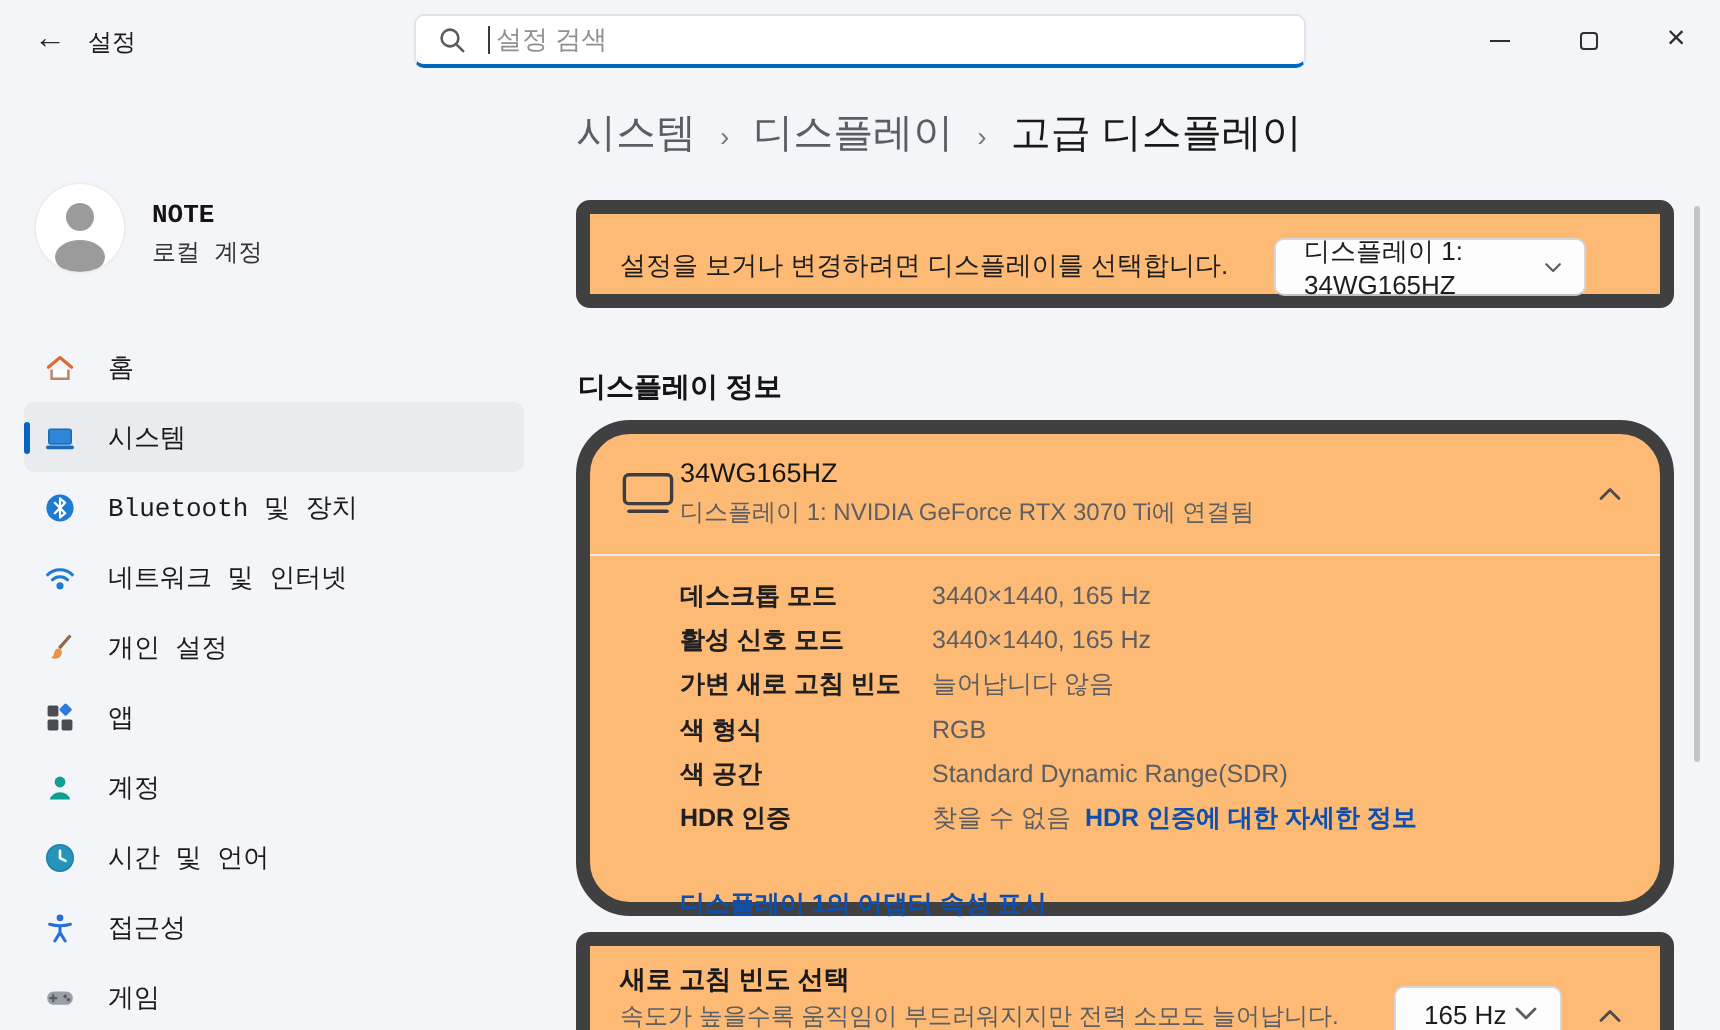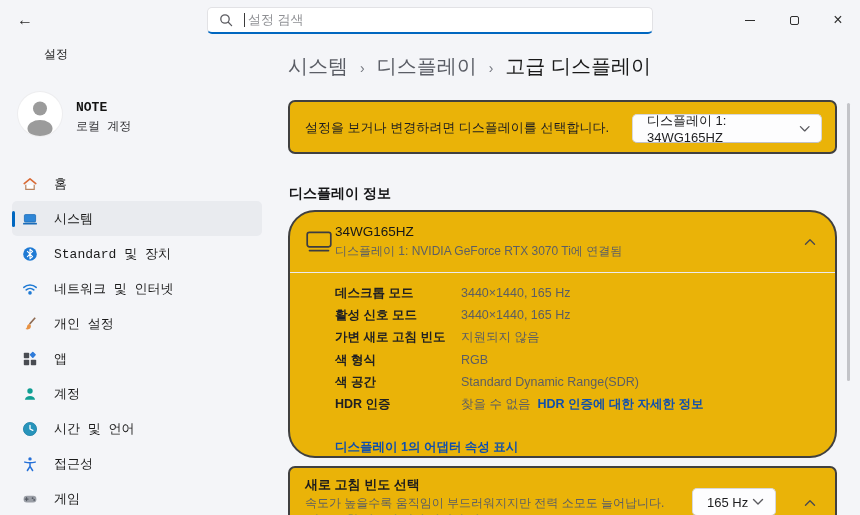--- a/index.html
+++ b/index.html
@@ -3,21 +3,21 @@
 <meta charset="utf-8">
 <style>
   * { margin:0; padding:0; box-sizing:border-box; }
   html,body { width:860px; height:515px; overflow:hidden; }
   body { font-family:"Liberation Sans","DejaVu Sans",sans-serif; }
   .screen { position:relative; width:860px; height:515px; background:#f4f5f8; overflow:hidden; color:#1b1b1b; }
 
   
   .titlebar { position:absolute; left:0; top:0; width:860px; height:40px; }
   .back-btn { position:absolute; left:8px; top:4px; width:34px; height:32px; border-radius:5px; display:flex; align-items:center; justify-content:center; font-size:16px; color:#2b2b2b; cursor:pointer; }
-  .tb-title { position:absolute; left:44px; top:13px; font-size:12px; color:#1b1b1b;margin-top:33px; }
+  .tb-title { position:absolute; left:44px; top:13px; font-size:12px; color:#1b1b1b; }
   .searchbox { position:absolute; left:207px; top:7px; width:446px; height:27px; background:#ffffff; border:1px solid #e2e2e5; border-bottom:2px solid #0067c0; border-radius:5px; display:flex; align-items:center; }
   .searchbox .mag { margin-left:11px; display:flex; }
   .caret { width:1px; height:14px; background:#3a3a3a; margin-left:11px; }
   .placeholder { margin-left:3px; font-size:13px; color:#8f9094; }
   .win-controls { position:absolute; right:0; top:0; display:flex; height:40px; }
   .wc-btn { width:44px; height:40px; display:flex; align-items:center; justify-content:center; cursor:pointer; }
   .glyph-min { width:10px; height:1px; background:#2e2e2e; display:block; }
   .glyph-max { width:9px; height:9px; border:1px solid #2e2e2e; border-radius:2px; display:block; }
   .glyph-close { font-size:16px; color:#2e2e2e; line-height:1; }
 
@@ -33,25 +33,25 @@
   .nav-ic { width:16px; height:16px; margin-left:10px; display:flex; flex:0 0 16px; }
   .nav-label { margin-left:16px; font-size:13px; color:#1b1b1b; white-space:nowrap; }
 
   
   .main { position:absolute; left:288px; top:40px; width:549px; height:475px; }
   .breadcrumb { position:absolute; left:0; top:13px; display:flex; align-items:center; gap:12px; }
   .crumb { font-size:20px; color:#5a5d65; white-space:nowrap; }
   .crumb.current { color:#191919; font-weight:400; }
   .crumb-sep { font-size:14px; color:#74777f; padding-top:2px; }
 
-  .card { position:absolute; left:0; width:549px; background:#eab308; border:2px solid #404040; border-radius:7px; }
+  .card { position:absolute; left:0; width:549px; background:#fdba74; border:7px solid #404040; border-radius:7px; }
   .card1 { top:60px; height:54px; }
   .card1-label { position:absolute; left:15px; top:0; height:52px; line-height:52px; font-size:13px; color:#1d1d1f; }
   .dropdown { display:flex; align-items:center; justify-content:space-between; background:#fdfdfe; border:1px solid #d7d7db; border-bottom-color:#c1c1c6; border-radius:5px; font-size:13px; color:#1d1d1f; cursor:pointer; }
-  .dd1 { position:absolute; left:342px; top:12px; width:190px; height:29px; padding:0 11px 0 14px; }
+  .dd1 { position:absolute; left:342px; top:12px; width:156px; height:29px; padding:0 11px 0 14px; }
   .dd3 { position:absolute; left:402px; top:20px; width:84px; height:28px; padding:0 11px 0 14px; }
 
   .section-title { position:absolute; left:1px; top:145px; font-size:14px; font-weight:bold; color:#151517; }
 
   .card2 { top:170px; height:248px;border-radius:27px; }
   .c2-head { position:relative; height:60px; }
   .monitor-ic { position:absolute; left:16px; top:19px; }
   .c2-title { position:absolute; left:45px; top:12px; font-size:13.5px; color:#161618; }
   .c2-sub { position:absolute; left:45px; top:31px; font-size:12px; color:#5d5f64; }
   .chev-btn { position:absolute; right:10px; top:15px; width:30px; height:30px; border-radius:4px; display:flex; align-items:center; justify-content:center; cursor:pointer; }
@@ -133,21 +133,21 @@
           </span>
         <span class="nav-label">시스템</span>
       </div>
       <div class="nav-item">
         <span class="nav-ic">
             <svg width="16" height="16" viewBox="0 0 16 16">
               <circle cx="8" cy="8" r="6.8" fill="#1f7ad4"></circle>
               <path d="M5.4 5.4l5.2 5.2L8 12.8V3.2l2.6 2.2-5.2 5.2" fill="none" stroke="#fff" stroke-width="1.1" stroke-linejoin="round" stroke-linecap="round"></path>
             </svg>
           </span>
-        <span class="nav-label">Standard 및 장치</span>
+        <span class="nav-label">Bluetooth 및 장치</span>
       </div>
       <div class="nav-item">
         <span class="nav-ic">
             <svg width="16" height="16" viewBox="0 0 16 16">
               <g fill="none" stroke="#1f7ad4" stroke-width="1.5" stroke-linecap="round">
                 <path d="M1.8 6.4a9 9 0 0 1 12.4 0"></path>
                 <path d="M4.2 8.9a5.6 5.6 0 0 1 7.6 0"></path>
               </g>
               <circle cx="8" cy="11.9" r="1.8" fill="#1f7ad4"></circle>
             </svg>
@@ -259,21 +259,21 @@
         <div class="info-row">
           <span class="info-label">데스크톱 모드</span>
           <span class="info-value">3440×1440, 165 Hz</span>
         </div>
         <div class="info-row">
           <span class="info-label">활성 신호 모드</span>
           <span class="info-value">3440×1440, 165 Hz</span>
         </div>
         <div class="info-row">
           <span class="info-label">가변 새로 고침 빈도</span>
-          <span class="info-value">지원되지 않음</span>
+          <span class="info-value">늘어납니다 않음</span>
         </div>
         <div class="info-row">
           <span class="info-label">색 형식</span>
           <span class="info-value">RGB</span>
         </div>
         <div class="info-row">
           <span class="info-label">색 공간</span>
           <span class="info-value">Standard Dynamic Range(SDR)</span>
         </div>
         <div class="info-row">

